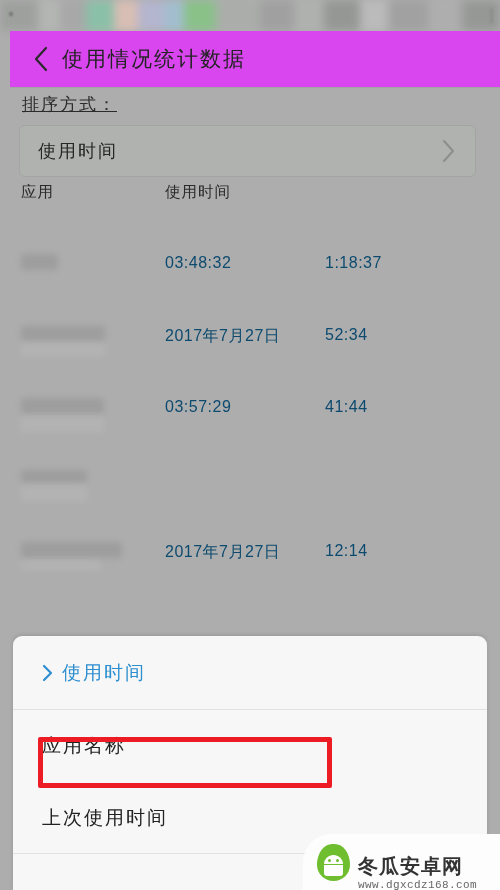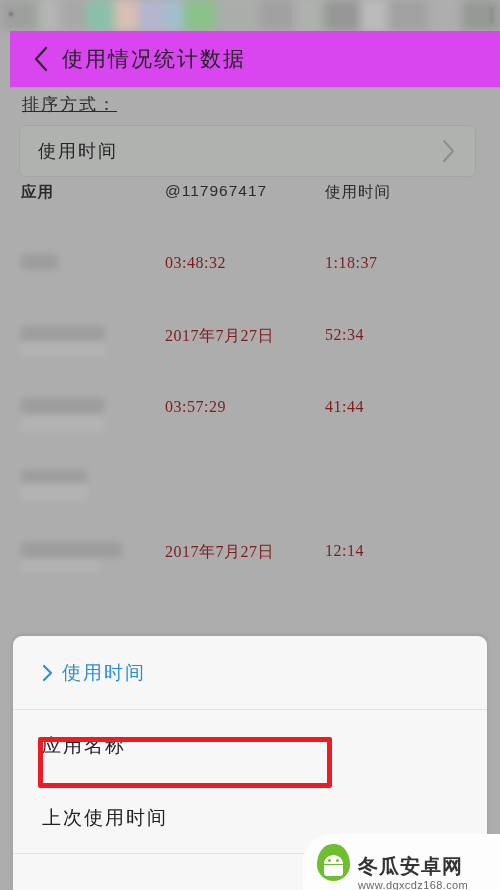--- a/index.html
+++ b/index.html
@@ -111,35 +111,34 @@
     position: absolute;
     left: 0; top: 182px;
     width: 500px;
   }
   .row {
     position: relative;
     display: flex;
     align-items: flex-start;
     height: 72px;
   }
-  .col-app { width: 165px; flex: none; padding-left: 21px; box-sizing: border-box; font-weight: bold; }
+  .col-app { width: 165px; flex: none; padding-left: 21px; box-sizing: border-box; }
   .col-mid { width: 160px; flex: none; }
   .col-end { width: 150px; flex: none; }
   .hdr-text {
     font-size: 15.5px;
     letter-spacing: 1px;
     color: #2b2b2b;
     white-space: nowrap;
   }
   .cell-text {
     font-size: 16px;
     letter-spacing: .5px;
-    color: #7f1d1d;
+    color: #0c4a6e;
     white-space: nowrap;
-    font-family: Liberation Serif, serif;
   }
   .blurname {
     background: #9d9d9d;
     border-radius: 1px;
     filter: blur(3.2px);
     opacity: .95;
   }
   .blurname.l2 {
     margin-top: 3px;
     background: #b4b4b4;
@@ -252,20 +251,21 @@
     letter-spacing: 1px;
     color: #333;
     line-height: 1.05;
     margin-top: 22px;
   }
   .wm-url {
     font-size: 11px;
     color: #666;
     letter-spacing: .4px;
     margin-top: 2px;
+    font-family: Liberation Mono, monospace;
   }
 </style>
 </head>
 <body>
 
 <div class="screen">
 
   <div class="statusbar" id="statusbar">
       <div class="blk" style="left: 0px; width: 38px; background: rgb(154, 156, 154);"></div>
       <div class="blk" style="left: 38px; width: 22px; background: rgb(185, 187, 185);"></div>
@@ -303,21 +303,20 @@
     <div class="sort-chevron">
       <svg width="14" height="24" viewBox="0 0 14 24">
         <path d="M3 2 L12 12 L3 22" stroke="#8c8e8c" stroke-width="2" fill="none" stroke-linecap="round" stroke-linejoin="round"></path>
       </svg>
     </div>
   </div>
 
   <div class="table">
     <div class="row">
       <div class="col-app"><span class="hdr-text">应用</span></div>
-      <div class="col-mid"><span class="hdr-text">@117967417</span></div>
       <div class="col-end"><span class="hdr-text">使用时间</span></div>
     </div>
     <div id="rows-container">
         <div class="row">
           <div class="col-app">
             <div class="blurname" style="width: 37px; height: 16px;"></div>
           </div>
           <div class="col-mid"><span class="cell-text">03:48:32</span></div>
           <div class="col-end"><span class="cell-text">1:18:37</span></div>
         </div>

